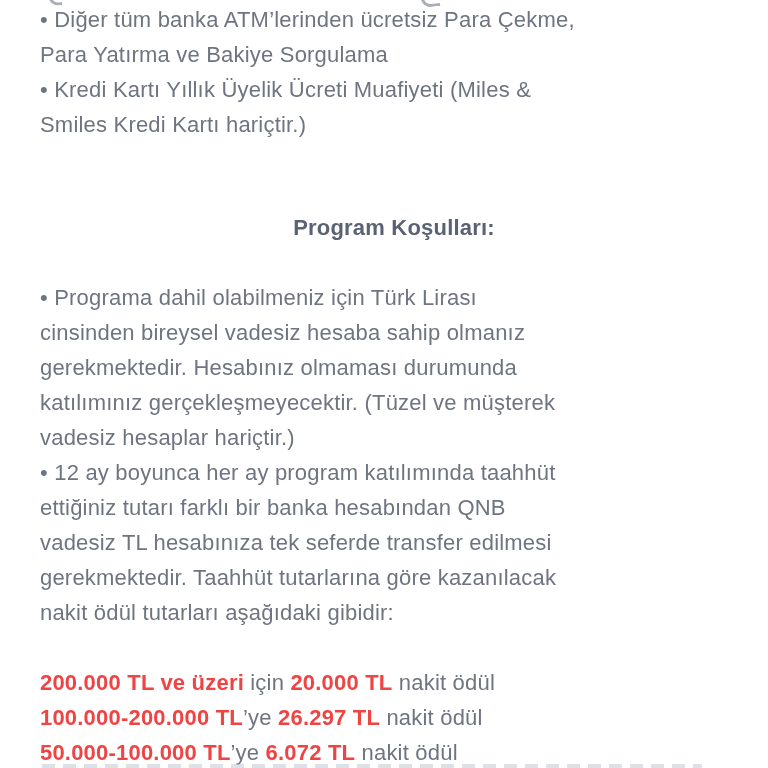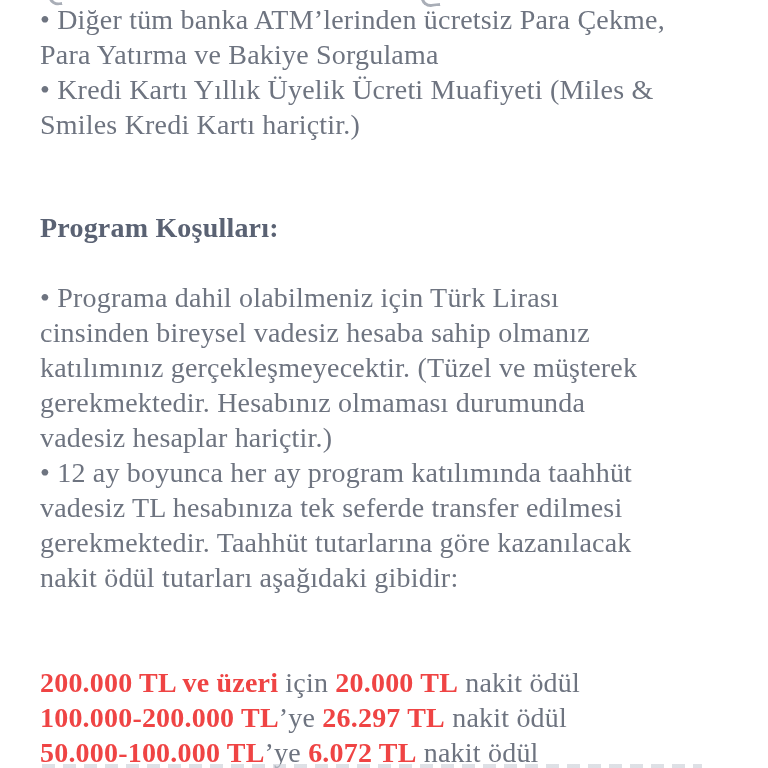--- a/index.html
+++ b/index.html
@@ -6,22 +6,22 @@
     margin: 0;
     padding: 0;
     background: #ffffff;
   }
   .page {
     position: relative;
     width: 768px;
     height: 768px;
     background: #ffffff;
     overflow: hidden;
-    font-family: Liberation Serif, serif;
-    font-size: 28px;
+    font-family: Liberation Sans, sans-serif;
+    font-size: 22px;
     line-height: 35px;
     color: #6e7480;
     letter-spacing: 0.2px;
   }
   .block {
     position: absolute;
     left: 40px;
     right: 20px;
   }
   .line {
@@ -29,21 +29,21 @@
   }
   .heading {
     font-weight: bold;
     color: #5a6273;
   }
   .b {
     font-weight: bold;
     color: #ef4444;
   }
   .benefits-block   { top: 2px; }
-  .heading-block    { top: 210px; }
+  .heading-block    { top: 210px; text-align: center; }
   .conditions-block { top: 280px; }
   .rewards-block    { top: 665px; }
 
   
   .cutoff-frag {
     position: absolute;
     border: 3px solid #8d93a0;
     border-top: none;
     border-right: none;
     border-bottom-left-radius: 10px;
@@ -80,24 +80,25 @@
     <div class="line">Smiles Kredi Kartı hariçtir.)</div>
   </div>
 
   <div class="block heading-block">
     <div class="line heading">Program Koşulları:</div>
   </div>
 
   <div class="block conditions-block">
     <div class="line">• Programa dahil olabilmeniz için Türk Lirası</div>
     <div class="line">cinsinden bireysel vadesiz hesaba sahip olmanız</div>
+    <div class="line">gerekmektedir. Hesabınız olmaması durumunda</div>
     <div class="line">katılımınız gerçekleşmeyecektir. (Tüzel ve müşterek</div>
-    <div class="line">gerekmektedir. Hesabınız olmaması durumunda</div>
     <div class="line">vadesiz hesaplar hariçtir.)</div>
     <div class="line">• 12 ay boyunca her ay program katılımında taahhüt</div>
+    <div class="line">ettiğiniz tutarı farklı bir banka hesabından QNB</div>
     <div class="line">vadesiz TL hesabınıza tek seferde transfer edilmesi</div>
     <div class="line">gerekmektedir. Taahhüt tutarlarına göre kazanılacak</div>
     <div class="line">nakit ödül tutarları aşağıdaki gibidir:</div>
   </div>
 
   <div class="block rewards-block">
     <div class="line">
       <span class="b">200.000 TL ve üzeri</span><span> için </span><span class="b">20.000 TL</span><span> nakit ödül</span>
     </div>
     <div class="line">

